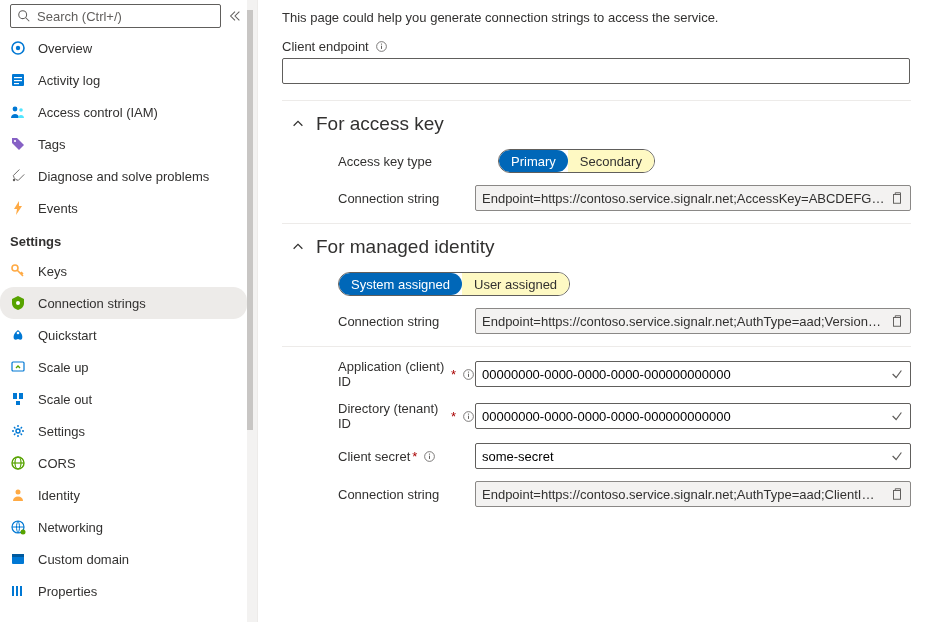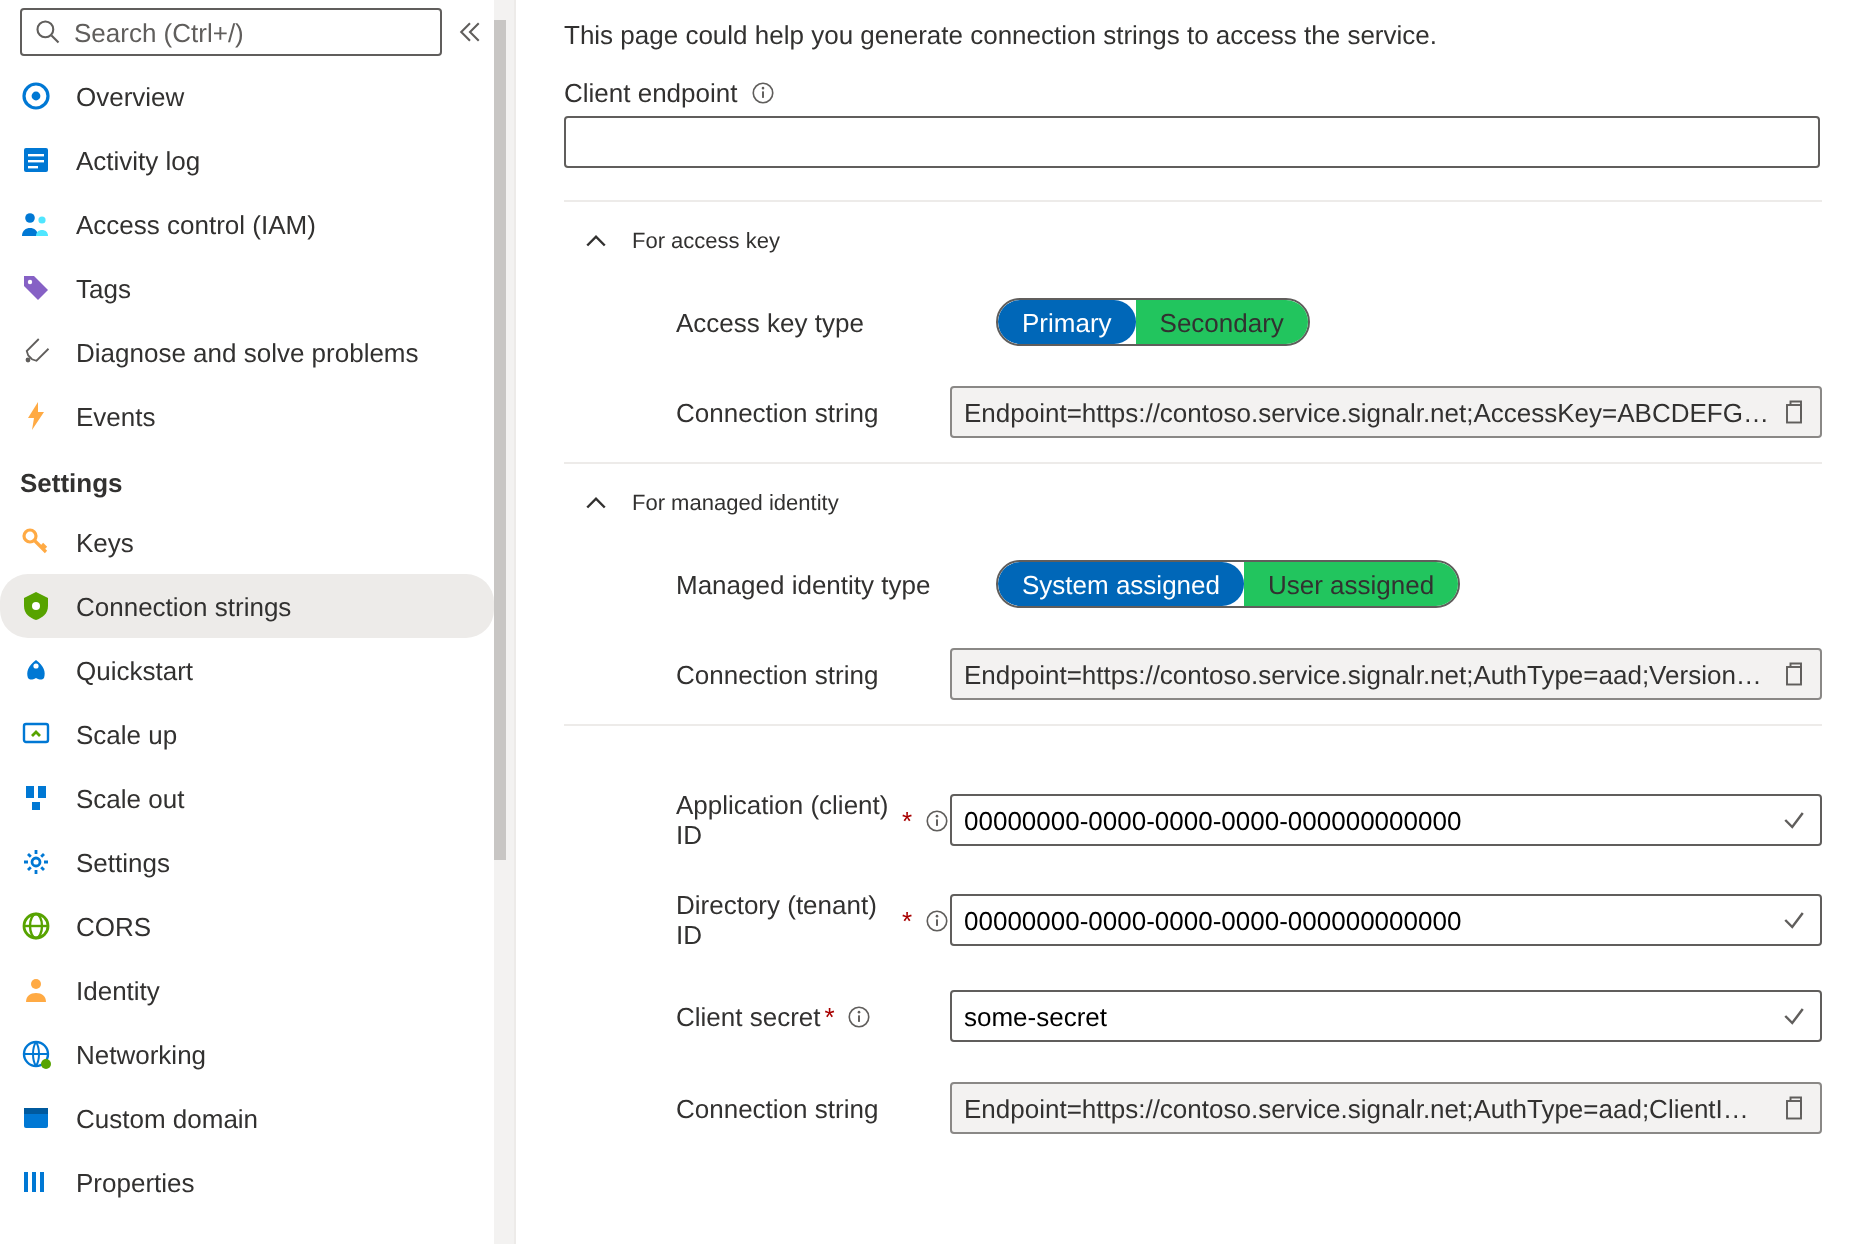--- a/index.html
+++ b/index.html
@@ -142,27 +142,26 @@
     }
     .section-chevron {
       width: 16px;
       height: 16px;
       display: flex;
       align-items: center;
       justify-content: center;
       margin-left: 8px;
       margin-right: 10px;
     }
-    .section-title { font-size: 11px; }
+    .section-title { font-size: 19px; }
     .form-row {
       display: flex;
       align-items: center;
       margin-bottom: 12px;
       padding-left: 56px;
-      margin-top: 20px;
     }
     .form-row-label {
       width: 160px;
       display: flex;
       align-items: center;
       font-size: 13px;
       color: #323130;
     }
     .form-row-control { flex: 1; }
     .required { color: #a80000; margin-left: 2px; }
@@ -172,21 +171,21 @@
       border-radius: 14px;
       overflow: hidden;
       height: 24px;
       font-size: 13px;
     }
     .pill {
       padding: 0 12px;
       display: flex;
       align-items: center;
       cursor: pointer;
-      background: #22c55e;
+      background: #fef9c3;
     }
     .pill.selected {
       background: #0067b8;
       color: #ffffff;
       border-radius: 14px;
     }
     .readonly-field {
       display: flex;
       align-items: center;
       width: 436px;
@@ -502,21 +501,20 @@
   <div class="section">
     <div class="section-header">
       <span class="section-chevron">
           <svg width="14" height="14">
             <use href="#ico-chevron-up"></use>
           </svg>
         </span>
       <span class="section-title">For managed identity</span>
     </div>
     <div class="form-row">
-      <div class="form-row-label">Managed identity type</div>
       <div class="form-row-control">
         <div class="pill-group">
           <div class="pill selected">System assigned</div>
           <div class="pill">User assigned</div>
         </div>
       </div>
     </div>
     <div class="form-row">
       <div class="form-row-label">Connection string</div>
       <div class="form-row-control">

